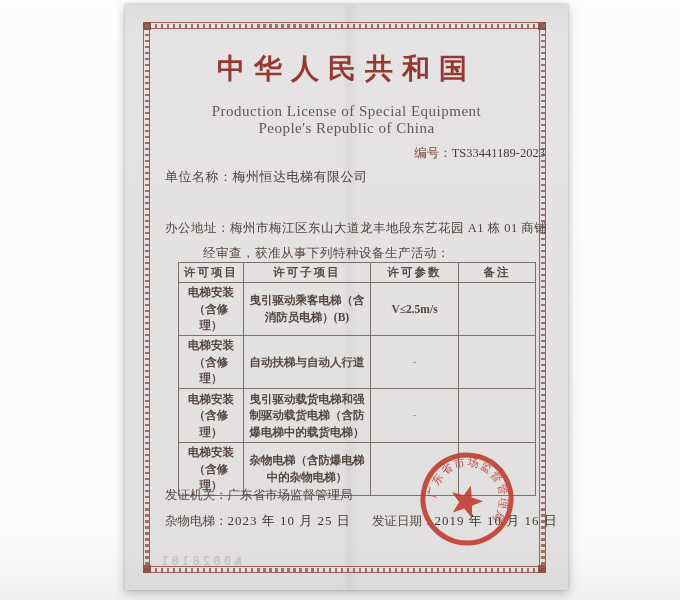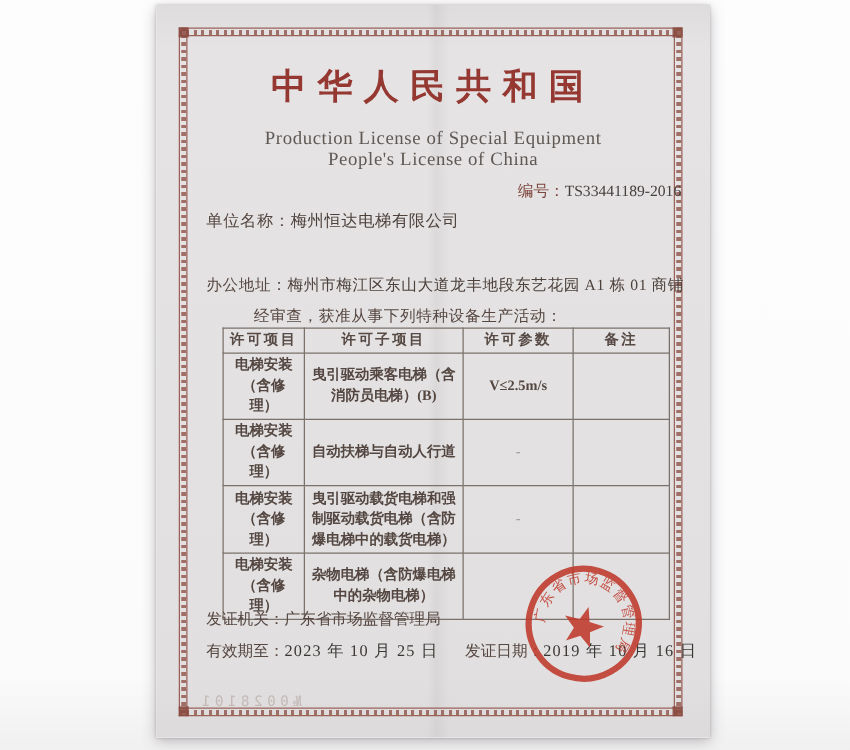--- a/index.html
+++ b/index.html
@@ -84,24 +84,24 @@
     <div class="bstrip b-left"></div>
     <div class="bstrip b-right"></div>
     <div class="corner c-tl"></div>
     <div class="corner c-tr"></div>
     <div class="corner c-bl"></div>
     <div class="corner c-br"></div>
   </div>
 
   <div class="abs ctr title-cn t1">中华人民共和国</div>
   <div class="abs ctr title-en e1">Production License of Special Equipment</div>
-  <div class="abs ctr title-en e2">People's License of China</div>
+  <div class="abs ctr title-en e2">People's Republic of China</div>
 
   <div class="abs serial-line">
-    <span class="lbl">编号：</span><span>TS33441189-2016</span>
+    <span class="lbl">编号：</span><span>TS33441189-2023</span>
   </div>
 
   <div class="abs fline l1">
     <span>单位名称：</span><span class="val">梅州恒达电梯有限公司</span>
   </div>
   <div class="abs fline l3">
     <span>办公地址：</span><span class="val">梅州市梅江区东山大道龙丰地段东艺花园 A1 栋 01 商铺</span>
   </div>
   <div class="abs fline l4">经审查，获准从事下列特种设备生产活动：</div>
 
@@ -155,21 +155,21 @@
       <td></td>
       <td></td>
     </tr>
   </tbody>
     </table>
 
   <div class="abs footer-line fa">
     <span>发证机关：</span><span>广东省市场监督管理局</span>
   </div>
   <div class="abs footer-line fv">
-    <span>有效期至：</span><span class="typed">2023 年 10 月 25 日</span>
+    <span>杂物电梯：</span><span class="typed">2023 年 10 月 25 日</span>
   </div>
   <div class="abs footer-line fd">
     <span>发证日期：</span><span class="typed">2019 年 10 月 16 日</span>
   </div>
 
   <svg class="abs seal" viewBox="0 0 110 110">
     <circle cx="55" cy="55" r="44" fill="none" stroke="#c0392b" stroke-width="5"></circle>
     <polygon fill="#c0392b" points="55,41 59.1,52.3 71.2,52.7 61.7,60.2 65,71.8 55,65 45,71.8 48.3,60.2 38.8,52.7 50.9,52.3"></polygon>
     <defs>
         <path id="sealArc" d="M 25.9 65.9 A 32 32 0 1 1 85.1 65.9" fill="none"></path>

